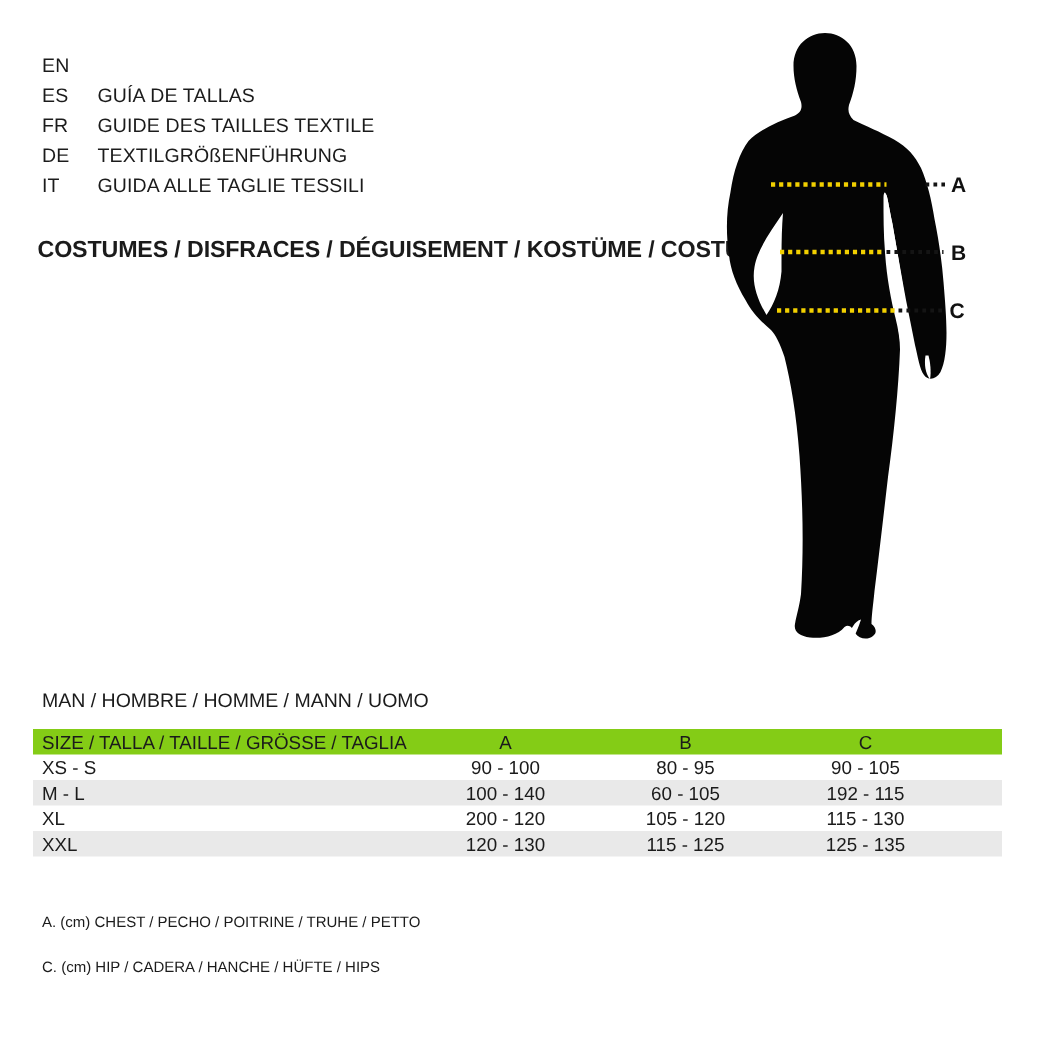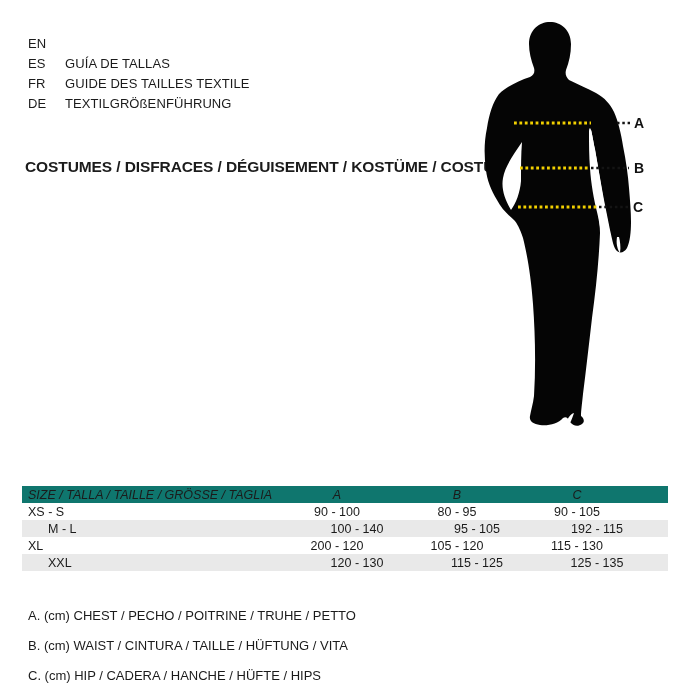--- a/index.html
+++ b/index.html
@@ -13,27 +13,27 @@
   .lang-code{width:37px;flex:0 0 37px;}
   
   .category{position:absolute;left:25px;top:158px;font-size:15.5px;font-weight:700;letter-spacing:-.1px;white-space:nowrap;}
   
   .figure-svg{position:absolute;left:478px;top:14px;}
   
   .gender{position:absolute;left:28px;top:459px;font-size:13px;font-weight:500;line-height:16px;}
   
   .size-table{position:absolute;left:22px;top:486px;width:646px;font-size:12.5px;}
   .t-row{display:grid;grid-template-columns:255px 120px 120px 151px;height:17px;align-items:center;}
-  .t-row.head{background:#0f766e;font-style:italic;}
-  .t-row.alt{background:#e9e9e9;padding-left:20px;}
+  .t-row.head{background:#84cc16;}
+  .t-row.alt{background:#e9e9e9;}
   .cell-label{padding-left:6px;text-align:left;white-space:nowrap;}
   .cell-val{text-align:center;}
   .cell-c{padding-right:31px;box-sizing:content-box;width:120px;}
   
-  .legend{position:absolute;left:28px;top:601px;font-size:13px;line-height:30px;}
+  .legend{position:absolute;left:28px;top:601px;font-size:10px;line-height:30px;}
   .legend-line{white-space:nowrap;}
 </style>
 </head>
 <body>
 
 <div class="sheet">
 
   <div class="lang-list">
     <div class="lang-row">
       <span class="lang-code">EN</span>
@@ -42,20 +42,24 @@
       <span class="lang-code">ES</span>
       <span>GUÍA DE TALLAS</span>
     </div>
     <div class="lang-row">
       <span class="lang-code">FR</span>
       <span>GUIDE DES TAILLES TEXTILE</span>
     </div>
     <div class="lang-row">
       <span class="lang-code">DE</span>
       <span>TEXTILGRÖßENFÜHRUNG</span>
+    </div>
+    <div class="lang-row">
+      <span class="lang-code">IT</span>
+      <span>GUIDA ALLE TAGLIE TESSILI</span>
     </div>
   </div>
 
   <div class="category">COSTUMES / DISFRACES / DÉGUISEMENT / KOSTÜME / COSTUMI</div>
 
   <svg class="figure-svg" width="190" height="425" viewBox="0 0 190 425" xmlns="http://www.w3.org/2000/svg">
     <path d="M72,8 C83,8 93,16 93,30 C93,40 91,48 88,56 C87,60 88,63 91,66
          C99,70 109,74 118,79 C127,84 132,90 136,98 C140,107 143,119 145,132
          C148,147 150,161 151,174 C152,186 153,198 153,208 C153,218 152,228 149,234
          C146,239 141,240 138,236 C135,232 134,224 132,216 C130,206 128,196 126,186
@@ -81,53 +85,53 @@
 
     <line x1="42" y1="154" x2="112" y2="154" stroke-width="3" stroke-dasharray="2.8,2.6" stroke="#f2d000"></line>
     <line x1="113" y1="154" x2="151" y2="154" stroke-width="2.6" stroke-dasharray="2.5,2.8" stroke="#141414"></line>
     <text x="156" y="159" font-size="14" font-weight="700" fill="#111">B</text>
 
     <line x1="40" y1="193" x2="119" y2="193" stroke-width="3" stroke-dasharray="2.8,2.6" stroke="#f2d000"></line>
     <line x1="121" y1="193" x2="151" y2="193" stroke-width="2.6" stroke-dasharray="2.5,2.8" stroke="#141414"></line>
     <text x="155" y="198" font-size="14" font-weight="700" fill="#111">C</text>
   </svg>
 
+  <div class="gender">MAN / HOMBRE / HOMME / MANN / UOMO</div>
 
   <div class="size-table">
     <div class="t-row head">
       <div class="cell-label">SIZE / TALLA / TAILLE / GRÖSSE / TAGLIA</div>
       <div class="cell-val">A</div>
       <div class="cell-val">B</div>
       <div class="cell-val cell-c">C</div>
     </div>
     <div class="t-row">
       <div class="cell-label">XS - S</div>
       <div class="cell-val">90 - 100</div>
       <div class="cell-val">80 - 95</div>
       <div class="cell-val cell-c">90 - 105</div>
     </div>
     <div class="t-row alt">
       <div class="cell-label">M - L</div>
       <div class="cell-val">100 - 140</div>
-      <div class="cell-val">95 - 105</div>
+      <div class="cell-val">60 - 105</div>
       <div class="cell-val cell-c">192 - 115</div>
     </div>
     <div class="t-row">
       <div class="cell-label">XL</div>
       <div class="cell-val">200 - 120</div>
       <div class="cell-val">105 - 120</div>
       <div class="cell-val cell-c">115 - 130</div>
     </div>
     <div class="t-row alt">
       <div class="cell-label">XXL</div>
       <div class="cell-val">120 - 130</div>
       <div class="cell-val">115 - 125</div>
       <div class="cell-val cell-c">125 - 135</div>
     </div>
   </div>
 
   <div class="legend">
     <div class="legend-line">A. (cm) CHEST / PECHO / POITRINE / TRUHE / PETTO</div>
-    <div class="legend-line">B. (cm) WAIST / CINTURA / TAILLE / HÜFTUNG / VITA</div>
     <div class="legend-line">C. (cm) HIP / CADERA / HANCHE / HÜFTE / HIPS</div>
   </div>
 
 </div>
 
 </body></html>

